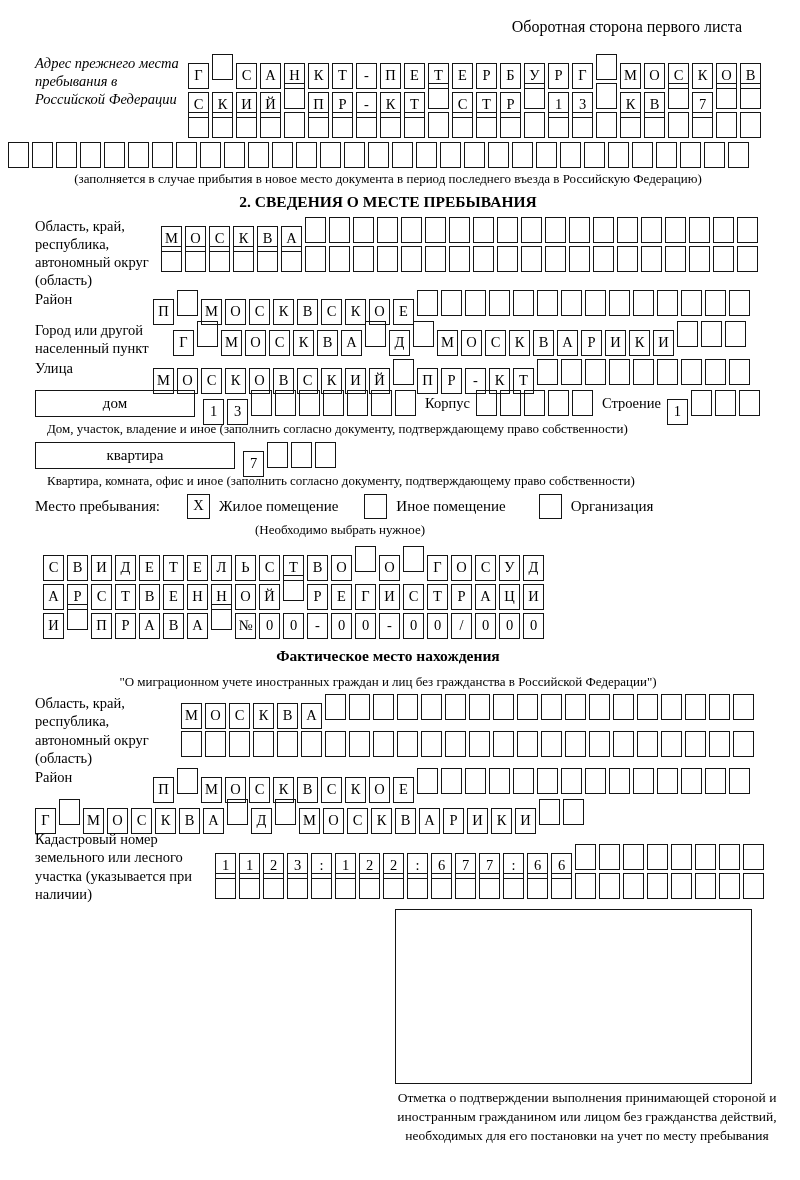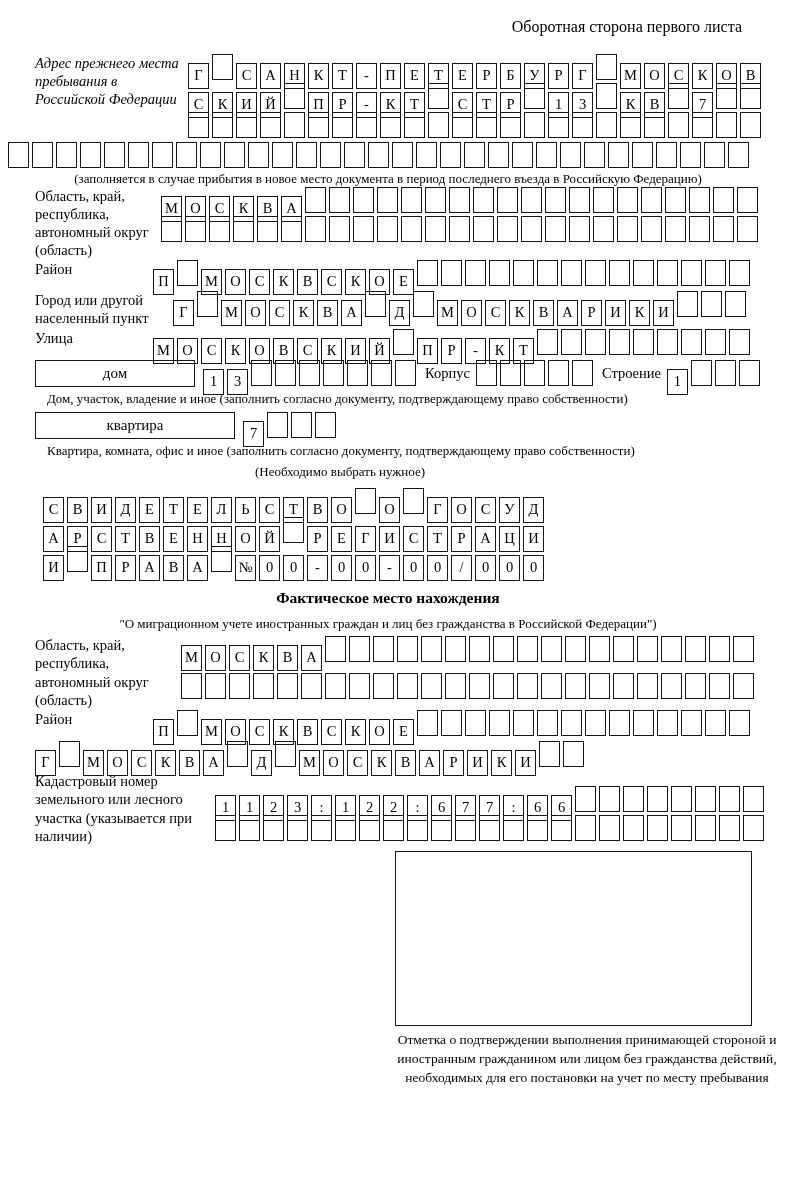--- a/index.html
+++ b/index.html
@@ -55,20 +55,21 @@
     <div class="label w-prev">Адрес прежнего места пребывания в Российской Федерации</div>
     <div class="gridcol">
       <div class="grid"><span class="cell">Г</span><span class="cell"></span><span class="cell">С</span><span class="cell">А</span><span class="cell">Н</span><span class="cell">К</span><span class="cell">Т</span><span class="cell">-</span><span class="cell">П</span><span class="cell">Е</span><span class="cell">Т</span><span class="cell">Е</span><span class="cell">Р</span><span class="cell">Б</span><span class="cell">У</span><span class="cell">Р</span><span class="cell">Г</span><span class="cell"></span><span class="cell">М</span><span class="cell">О</span><span class="cell">С</span><span class="cell">К</span><span class="cell">О</span><span class="cell">В</span></div>
       <div class="grid"><span class="cell">С</span><span class="cell">К</span><span class="cell">И</span><span class="cell">Й</span><span class="cell"></span><span class="cell">П</span><span class="cell">Р</span><span class="cell">-</span><span class="cell">К</span><span class="cell">Т</span><span class="cell"></span><span class="cell">С</span><span class="cell">Т</span><span class="cell">Р</span><span class="cell"></span><span class="cell">1</span><span class="cell">3</span><span class="cell"></span><span class="cell">К</span><span class="cell">В</span><span class="cell"></span><span class="cell">7</span><span class="cell"></span><span class="cell"></span></div>
       <div class="grid"><span class="cell"></span><span class="cell"></span><span class="cell"></span><span class="cell"></span><span class="cell"></span><span class="cell"></span><span class="cell"></span><span class="cell"></span><span class="cell"></span><span class="cell"></span><span class="cell"></span><span class="cell"></span><span class="cell"></span><span class="cell"></span><span class="cell"></span><span class="cell"></span><span class="cell"></span><span class="cell"></span><span class="cell"></span><span class="cell"></span><span class="cell"></span><span class="cell"></span><span class="cell"></span><span class="cell"></span></div>
     </div>
   </div>
   <div class="grid fullrow"><span class="cell"></span><span class="cell"></span><span class="cell"></span><span class="cell"></span><span class="cell"></span><span class="cell"></span><span class="cell"></span><span class="cell"></span><span class="cell"></span><span class="cell"></span><span class="cell"></span><span class="cell"></span><span class="cell"></span><span class="cell"></span><span class="cell"></span><span class="cell"></span><span class="cell"></span><span class="cell"></span><span class="cell"></span><span class="cell"></span><span class="cell"></span><span class="cell"></span><span class="cell"></span><span class="cell"></span><span class="cell"></span><span class="cell"></span><span class="cell"></span><span class="cell"></span><span class="cell"></span><span class="cell"></span><span class="cell"></span></div>
   <div class="note center">(заполняется в случае прибытия в новое место документа в период последнего въезда в Российскую Федерацию)</div>
 
+  <div class="sec-title">2. СВЕДЕНИЯ О МЕСТЕ ПРЕБЫВАНИЯ</div>
 
   <div class="row">
     <div class="label w-obl">Область, край, республика, автономный округ (область)</div>
     <div class="gridcol">
       <div class="grid"><span class="cell">М</span><span class="cell">О</span><span class="cell">С</span><span class="cell">К</span><span class="cell">В</span><span class="cell">А</span><span class="cell"></span><span class="cell"></span><span class="cell"></span><span class="cell"></span><span class="cell"></span><span class="cell"></span><span class="cell"></span><span class="cell"></span><span class="cell"></span><span class="cell"></span><span class="cell"></span><span class="cell"></span><span class="cell"></span><span class="cell"></span><span class="cell"></span><span class="cell"></span><span class="cell"></span><span class="cell"></span><span class="cell"></span></div>
       <div class="grid"><span class="cell"></span><span class="cell"></span><span class="cell"></span><span class="cell"></span><span class="cell"></span><span class="cell"></span><span class="cell"></span><span class="cell"></span><span class="cell"></span><span class="cell"></span><span class="cell"></span><span class="cell"></span><span class="cell"></span><span class="cell"></span><span class="cell"></span><span class="cell"></span><span class="cell"></span><span class="cell"></span><span class="cell"></span><span class="cell"></span><span class="cell"></span><span class="cell"></span><span class="cell"></span><span class="cell"></span><span class="cell"></span></div>
     </div>
   </div>
 
   <div class="row mb2">
@@ -95,20 +96,35 @@
     <div class="grid"><span class="cell">1</span><span class="cell"></span><span class="cell"></span><span class="cell"></span></div>
   </div>
   <div class="leftnote">Дом, участок, владение и иное (заполнить согласно документу, подтверждающему право собственности)</div>
 
   <div class="row mb2">
     <div class="widebox kv-box">квартира</div>
     <div class="grid"><span class="cell">7</span><span class="cell"></span><span class="cell"></span><span class="cell"></span></div>
   </div>
   <div class="leftnote">Квартира, комната, офис и иное (заполнить согласно документу, подтверждающему право собственности)</div>
 
+  <div class="mesto-row">
+    <div class="mesto-label">Место пребывания:</div>
+    <div class="opt">
+      <span class="chk">X</span>
+      <span class="opt-label">Жилое помещение</span>
+    </div>
+    <div class="opt gap1">
+      <span class="chk"></span>
+      <span class="opt-label">Иное помещение</span>
+    </div>
+    <div class="opt gap2">
+      <span class="chk"></span>
+      <span class="opt-label">Организация</span>
+    </div>
+  </div>
   <div class="choose-note">(Необходимо выбрать нужное)</div>
 
   <div class="row">
     <div class="gridcol">
       <div class="grid"><span class="cell">С</span><span class="cell">В</span><span class="cell">И</span><span class="cell">Д</span><span class="cell">Е</span><span class="cell">Т</span><span class="cell">Е</span><span class="cell">Л</span><span class="cell">Ь</span><span class="cell">С</span><span class="cell">Т</span><span class="cell">В</span><span class="cell">О</span><span class="cell"></span><span class="cell">О</span><span class="cell"></span><span class="cell">Г</span><span class="cell">О</span><span class="cell">С</span><span class="cell">У</span><span class="cell">Д</span></div>
       <div class="grid"><span class="cell">А</span><span class="cell">Р</span><span class="cell">С</span><span class="cell">Т</span><span class="cell">В</span><span class="cell">Е</span><span class="cell">Н</span><span class="cell">Н</span><span class="cell">О</span><span class="cell">Й</span><span class="cell"></span><span class="cell">Р</span><span class="cell">Е</span><span class="cell">Г</span><span class="cell">И</span><span class="cell">С</span><span class="cell">Т</span><span class="cell">Р</span><span class="cell">А</span><span class="cell">Ц</span><span class="cell">И</span></div>
       <div class="grid"><span class="cell">И</span><span class="cell"></span><span class="cell">П</span><span class="cell">Р</span><span class="cell">А</span><span class="cell">В</span><span class="cell">А</span><span class="cell"></span><span class="cell">№</span><span class="cell">0</span><span class="cell">0</span><span class="cell">-</span><span class="cell">0</span><span class="cell">0</span><span class="cell">-</span><span class="cell">0</span><span class="cell">0</span><span class="cell">/</span><span class="cell">0</span><span class="cell">0</span><span class="cell">0</span></div>
     </div>
   </div>
 

